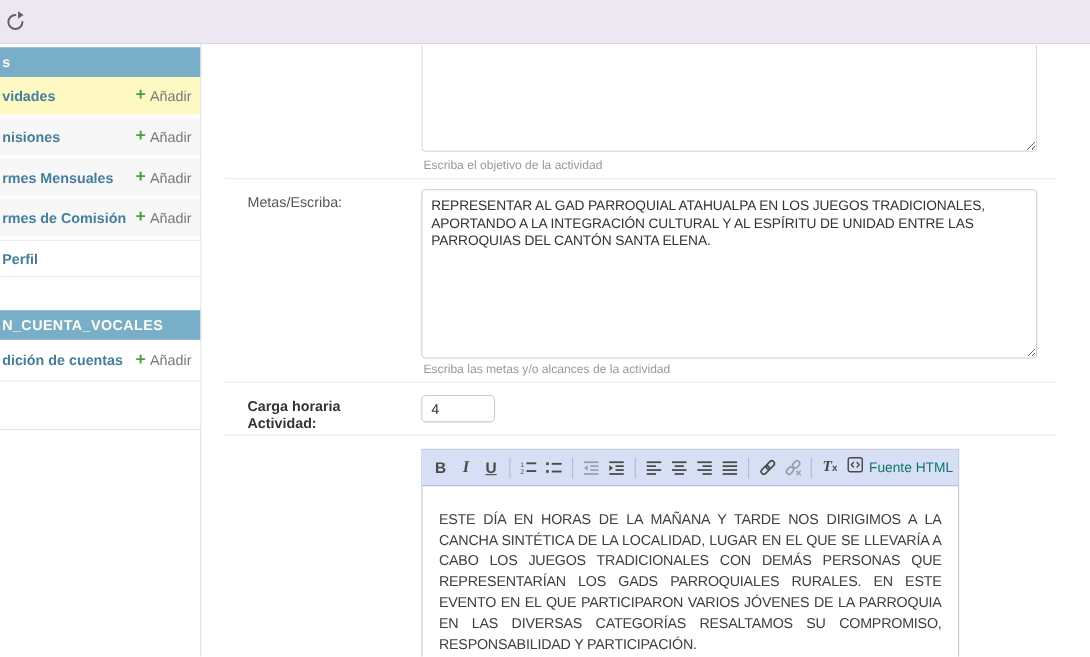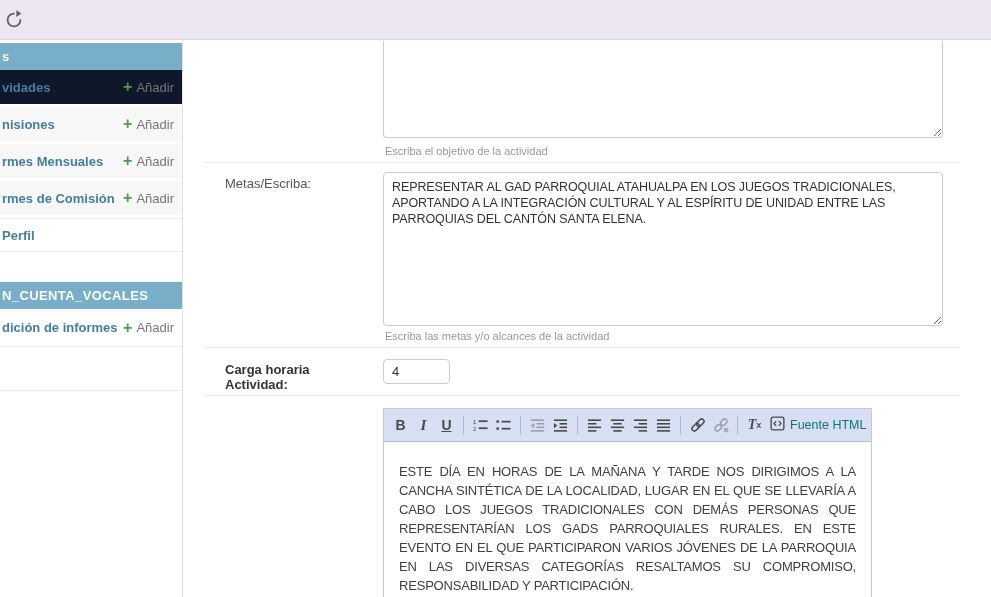--- a/index.html
+++ b/index.html
@@ -12,21 +12,21 @@
   .reload-btn { position:absolute; left:3px; top:9px; width:22px; height:22px; }
   .omnibox { position:absolute; left:30px; top:5px; width:536px; height:30px; background:#fcfafd; border-radius:15px; display:flex; align-items:center; padding-left:10px; }
   .site-chip { width:30px; height:24px; display:flex; align-items:center; justify-content:center; margin-right:6px; }
   .url-text { font-size:14px; color:#202124; white-space:nowrap; }
 
   
   .sidebar { position:absolute; left:0; top:40px; width:183px; height:557px; background:#fff; border-right:1px solid #e0e0e0; z-index:5; }
   .sb-head { height:27px; background:#79aec8; color:#fdfdf2; font-size:13px; font-weight:bold; letter-spacing:.4px; display:flex; align-items:center; padding-left:2px; }
   .sb-head.first { margin-top:3px; }
   .sb-row { position:relative; height:34px; margin-bottom:3px; background:#f7f7f7; display:flex; align-items:center; }
-  .sb-row.active { background:#0f172a; }
+  .sb-row.active { background:#fef9c3; }
   .sb-row.plain { background:#fff; border-top:1px solid #ededed; border-bottom:1px solid #ededed; margin-bottom:0; }
   .sb-link { color:#447e9b; font-size:13px; font-weight:600; padding-left:2px; text-decoration:none; cursor:pointer; }
   .sb-add { position:absolute; right:8px; top:0; height:100%; display:flex; align-items:center; cursor:pointer; }
   .sb-add .plus { color:#4a9e45; font-size:16px; font-weight:bold; margin-right:4px; line-height:1; }
   .sb-add .add-txt { color:#777; font-size:13px; }
   .sb-gap { height:30px; background:#fff; }
   .sb-tail { height:44px; border-bottom:1px solid #e7e7e7; background:#fff; }
 
   
   .main { position:absolute; left:184px; top:40px; width:807px; height:557px; background:#fff; }
@@ -106,21 +106,21 @@
 
     <div class="sb-row plain">
       <span class="sb-link">Perfil</span>
     </div>
 
     <div class="sb-gap"></div>
 
     <div class="sb-head">N_CUENTA_VOCALES</div>
 
     <div class="sb-row plain" style="height:38px;border-top:none;">
-      <span class="sb-link">dición de informes</span>
+      <span class="sb-link">dición de cuentas</span>
       <span class="sb-add">
         <span class="plus">+</span>
         <span class="add-txt">Añadir</span>
       </span>
     </div>
 
     <div class="sb-tail"></div>
   </div>
 
   <div class="main">

